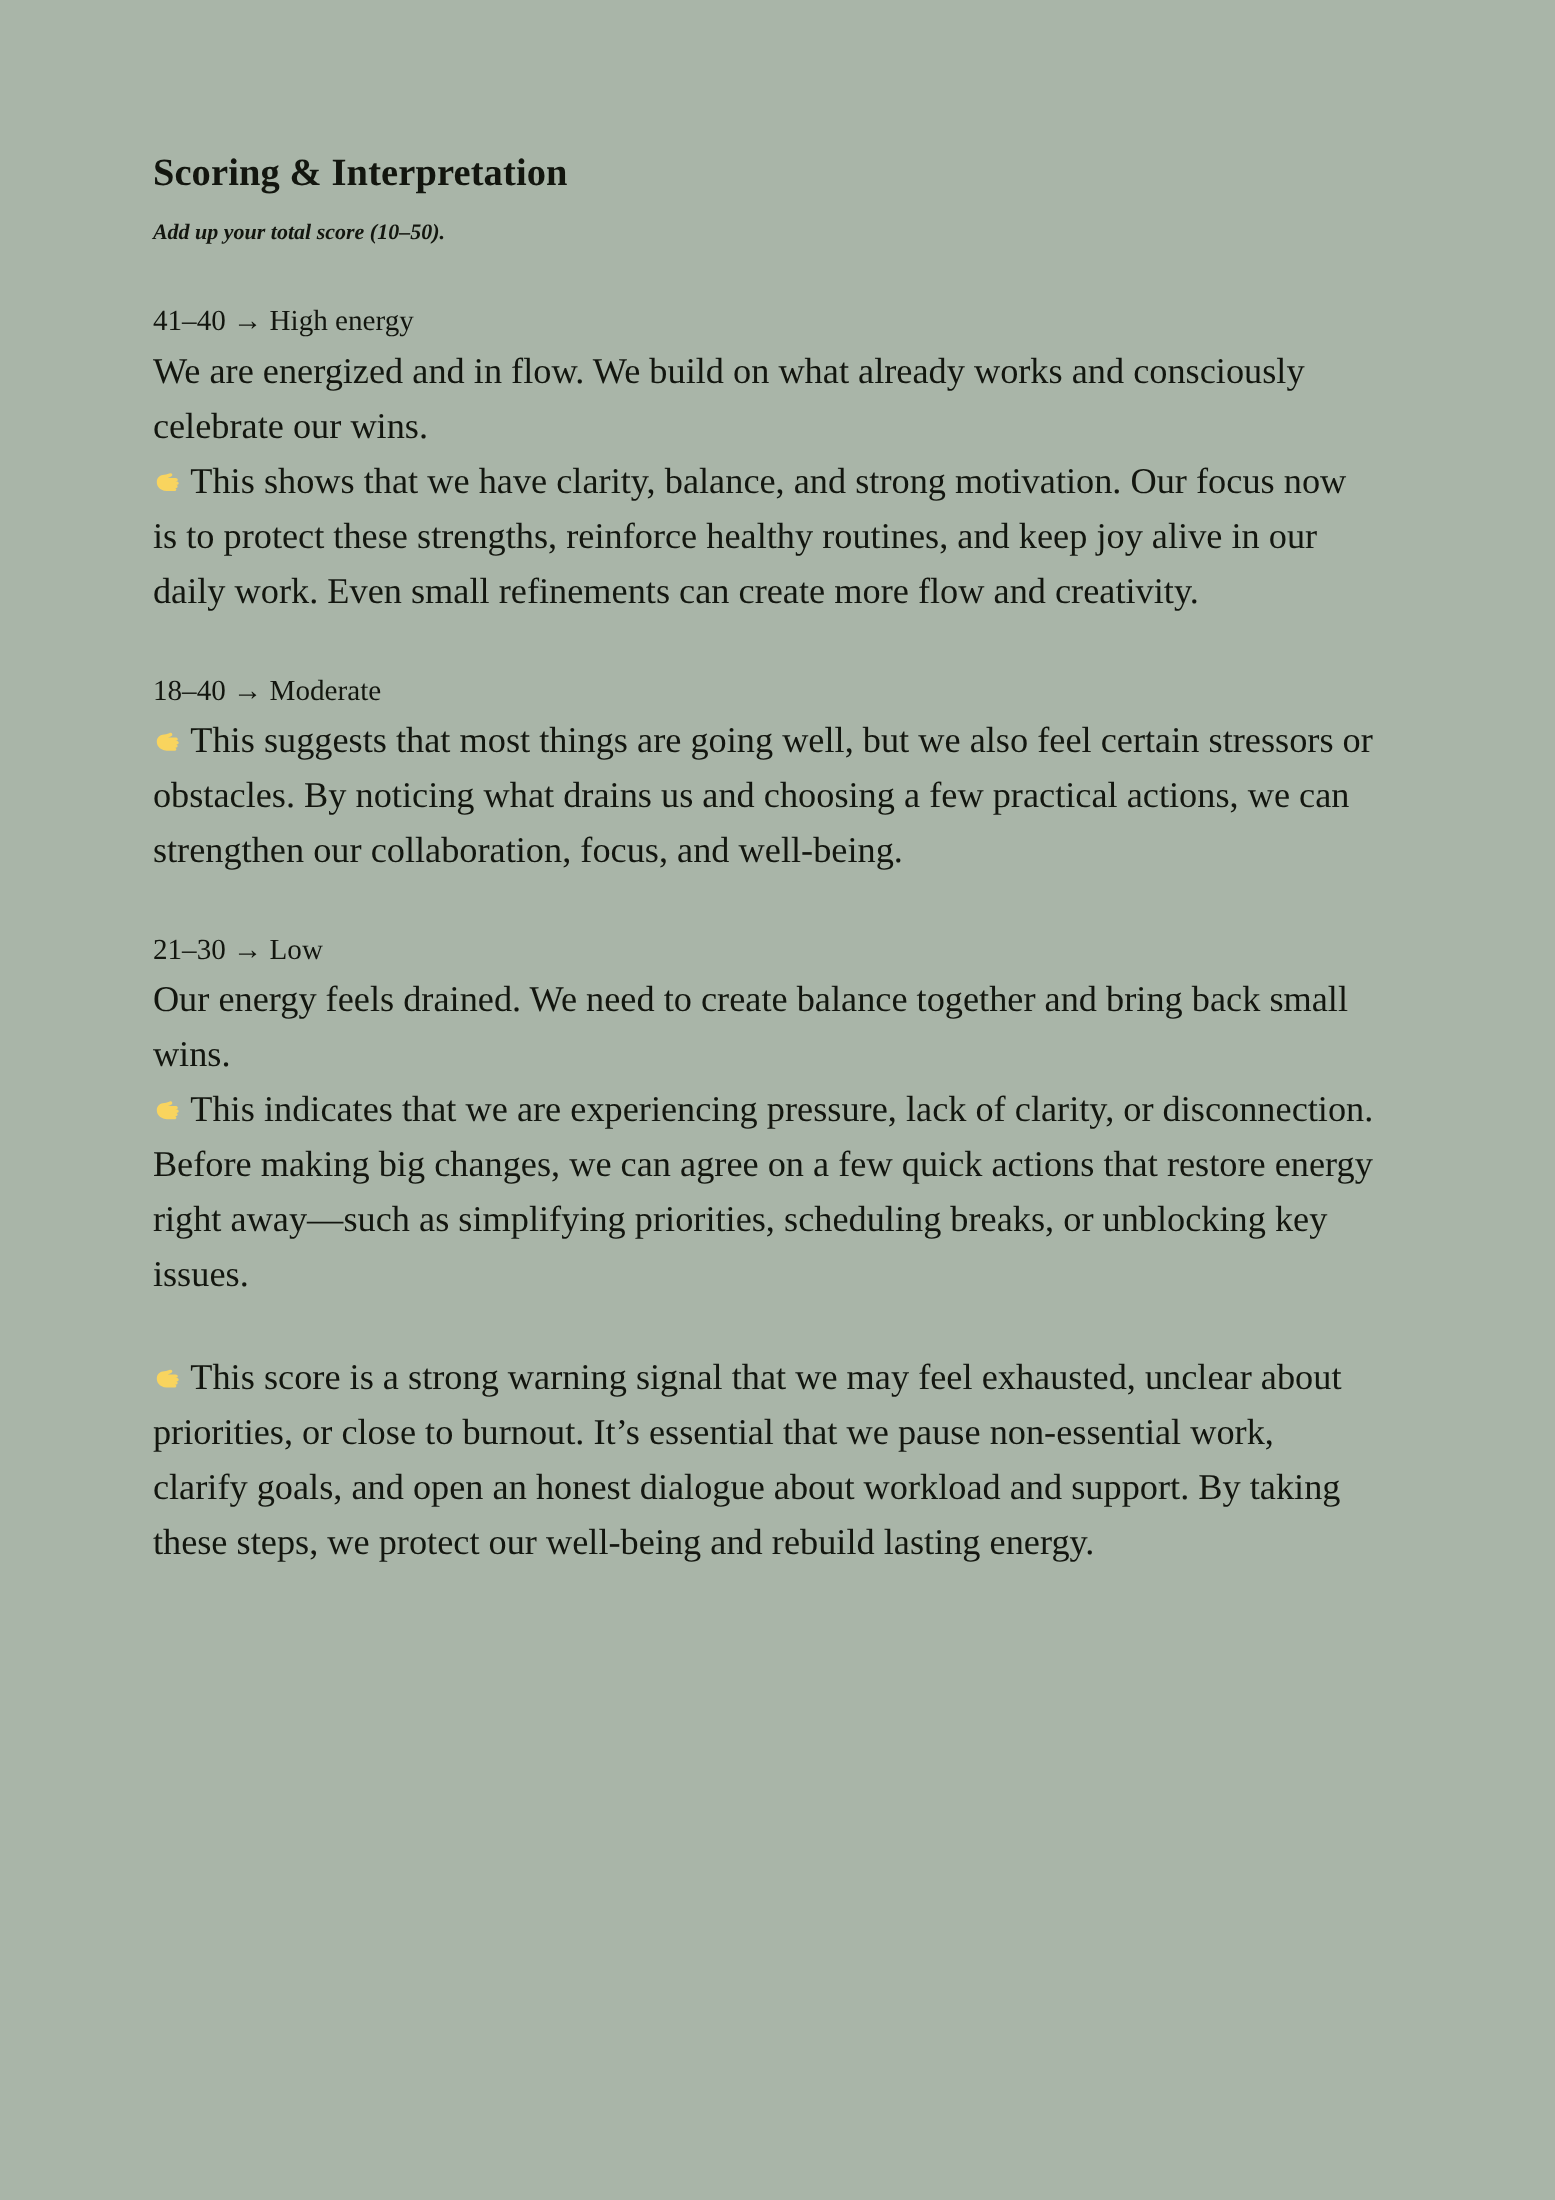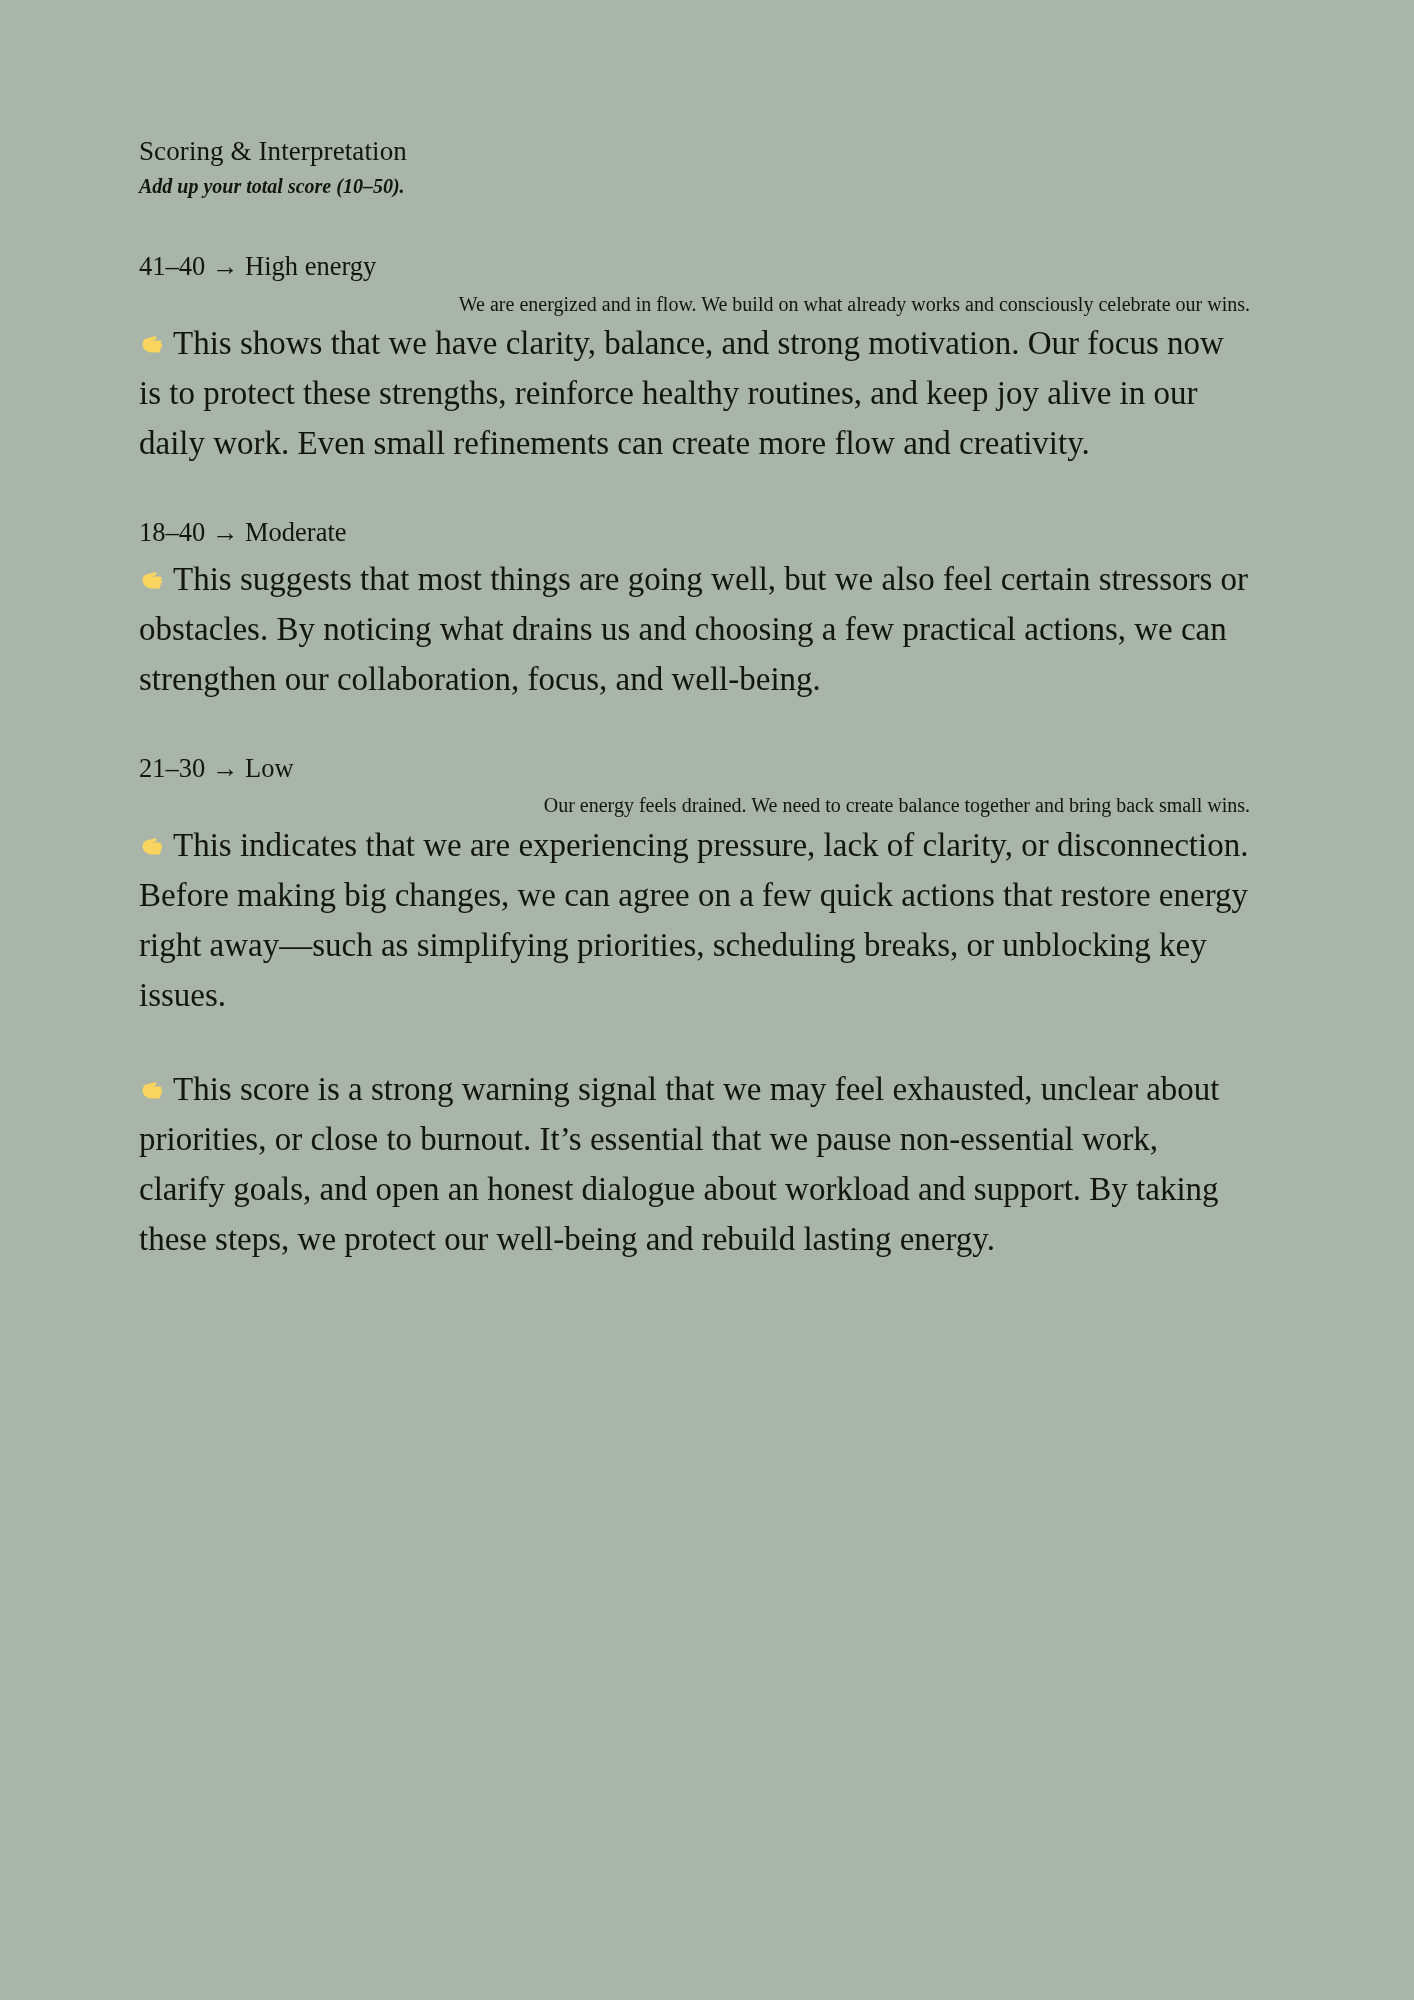--- a/index.html
+++ b/index.html
@@ -17,25 +17,25 @@
 
   .page {
     position: relative;
     width: 1414px;
     height: 2000px;
     box-sizing: border-box;
     padding: 136px 164px 0 139px;
   }
 
   .doc-title {
-    font-size: 27px;
-    font-weight: 400;
+    font-size: 35px;
+    font-weight: 700;
     letter-spacing: 0.1px;
     line-height: 1.18;
-    margin: 0 0 6px 0;
+    margin: 0 0 22px 0;
   }
 
   .doc-subtitle {
     font-style: italic;
     font-size: 20px;
     font-weight: 700;
     line-height: 1.2;
     margin: 0;
   }
 
@@ -51,25 +51,24 @@
   }
 
   .section-heading {
     font-size: 26.5px;
     line-height: 1.5;
     margin: 0 0 2px 0;
     white-space: nowrap;
   }
 
   .section-body {
-    font-size: 20px;
+    font-size: 33px;
     line-height: 1.515;
     margin: 0;
     max-width: 1112px;
-    text-align: right;
   }
 
   .section-note {
     font-size: 33px;
     line-height: 1.515;
     margin: 0;
     max-width: 1112px;
   }
 
   .pointer-icon {

